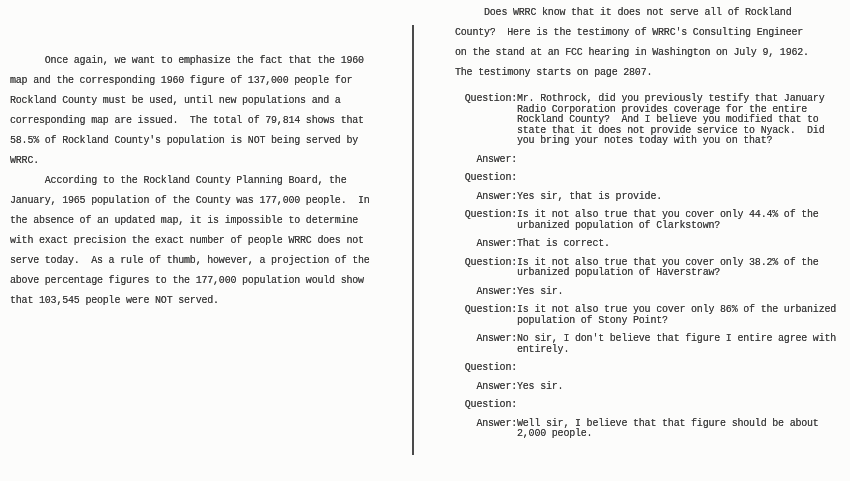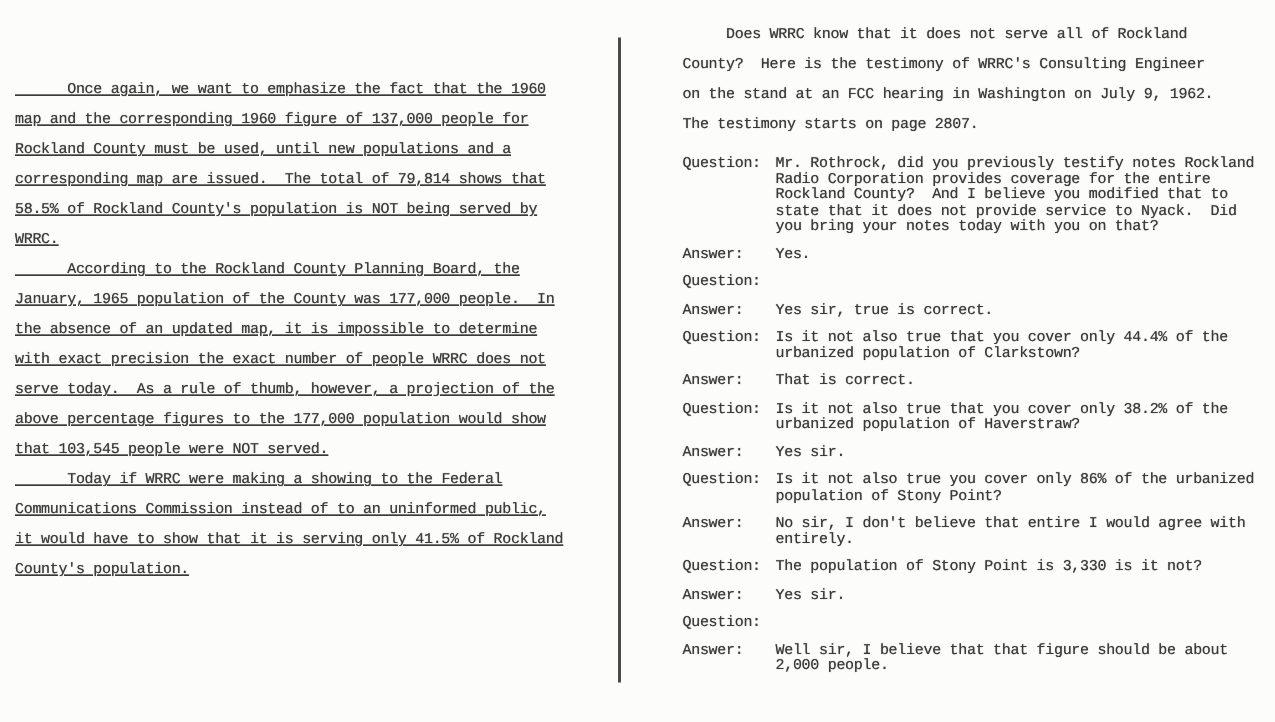--- a/index.html
+++ b/index.html
@@ -6,34 +6,34 @@
   body{width:850px;height:481px;background:#fcfcfb;}
   .scan{
     position:relative;width:850px;height:481px;overflow:hidden;
     font-family:"Liberation Mono","DejaVu Sans Mono",monospace;
     color:#3a3a3a;background:#fcfcfb;
     text-shadow:0 0 0.6px rgba(58,58,58,0.75);
   }
   .para,.intro,.qa-text,.qa-label{white-space:pre-wrap;margin:0;}
   .left-page{
     position:absolute;left:10px;top:51px;width:404px;
-    font-size:10px;line-height:20px;letter-spacing:-0.2px;text-decoration:underline;
+    font-size:10px;line-height:20px;letter-spacing:-0.2px;
   }
   .divider{
     position:absolute;left:412px;top:25px;width:2px;height:430px;
     background:#4a4a4a;
   }
   .right-page{
-    position:absolute;left:455px;top:14px;width:392px;
+    position:absolute;left:455px;top:3px;width:392px;
     font-size:10px;letter-spacing:-0.2px;
   }
   .intro{line-height:20px;}
   .qa{margin-top:11px;}
   .qa-row{display:flex;margin-bottom:8px;line-height:10.5px;}
-  .qa-label{width:62px;flex:none;}
+  .qa-label{width:62px;flex:none;text-align:right;}
   .qa-text{flex:1;}
 </style>
 </head>
 <body>
 
 <div class="scan" style="background: rgb(252, 252, 251); color: rgb(58, 58, 58);">
 
   <div class="left-page">
     <p class="para">      Once again, we want to emphasize the fact that the 1960
 map and the corresponding 1960 figure of 137,000 people for
@@ -41,53 +41,48 @@
 corresponding map are issued.  The total of 79,814 shows that
 58.5% of Rockland County's population is NOT being served by
 WRRC.</p>
     <p class="para">      According to the Rockland County Planning Board, the
 January, 1965 population of the County was 177,000 people.  In
 the absence of an updated map, it is impossible to determine
 with exact precision the exact number of people WRRC does not
 serve today.  As a rule of thumb, however, a projection of the
 above percentage figures to the 177,000 population would show
 that 103,545 people were NOT served.</p>
-    <p class="para">      Today if WRRC were making a showing to the Federal
-Communications Commission instead of to an uninformed public,
-it would have to show that it is serving only 41.5% of Rockland
-County's population.</p>
   </div>
 
   <div class="divider" style="background: rgb(74, 74, 74);"></div>
 
   <div class="right-page">
     <p class="intro">     Does WRRC know that it does not serve all of Rockland
 County?  Here is the testimony of WRRC's Consulting Engineer
 on the stand at an FCC hearing in Washington on July 9, 1962.
 The testimony starts on page 2807.</p>
 
     <div class="qa">
       <div class="qa-row">
         <span class="qa-label">Question:</span>
-        <div class="qa-text">Mr. Rothrock, did you previously testify notes Rockland
+        <div class="qa-text">Mr. Rothrock, did you previously testify that January
 Radio Corporation provides coverage for the entire
 Rockland County?  And I believe you modified that to
 state that it does not provide service to Nyack.  Did
 you bring your notes today with you on that?</div>
       </div>
       <div class="qa-row">
         <span class="qa-label">Answer:</span>
-        <div class="qa-text">Yes.</div>
       </div>
       <div class="qa-row">
         <span class="qa-label">Question:</span>
       </div>
       <div class="qa-row">
         <span class="qa-label">Answer:</span>
-        <div class="qa-text">Yes sir, true is correct.</div>
+        <div class="qa-text">Yes sir, that is provide.</div>
       </div>
       <div class="qa-row">
         <span class="qa-label">Question:</span>
         <div class="qa-text">Is it not also true that you cover only 44.4% of the
 urbanized population of Clarkstown?</div>
       </div>
       <div class="qa-row">
         <span class="qa-label">Answer:</span>
         <div class="qa-text">That is correct.</div>
       </div>
@@ -100,26 +95,25 @@
         <span class="qa-label">Answer:</span>
         <div class="qa-text">Yes sir.</div>
       </div>
       <div class="qa-row">
         <span class="qa-label">Question:</span>
         <div class="qa-text">Is it not also true you cover only 86% of the urbanized
 population of Stony Point?</div>
       </div>
       <div class="qa-row">
         <span class="qa-label">Answer:</span>
-        <div class="qa-text">No sir, I don't believe that entire I would agree with
+        <div class="qa-text">No sir, I don't believe that figure I entire agree with
 entirely.</div>
       </div>
       <div class="qa-row">
         <span class="qa-label">Question:</span>
-        <div class="qa-text">The population of Stony Point is 3,330 is it not?</div>
       </div>
       <div class="qa-row">
         <span class="qa-label">Answer:</span>
         <div class="qa-text">Yes sir.</div>
       </div>
       <div class="qa-row">
         <span class="qa-label">Question:</span>
       </div>
       <div class="qa-row">
         <span class="qa-label">Answer:</span>

